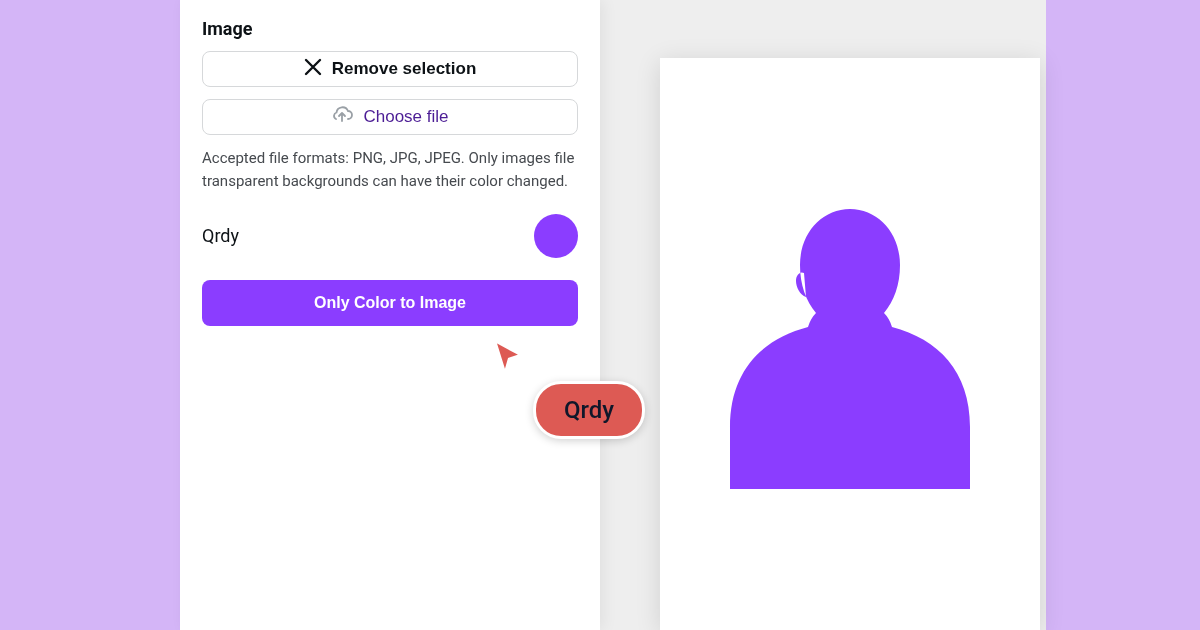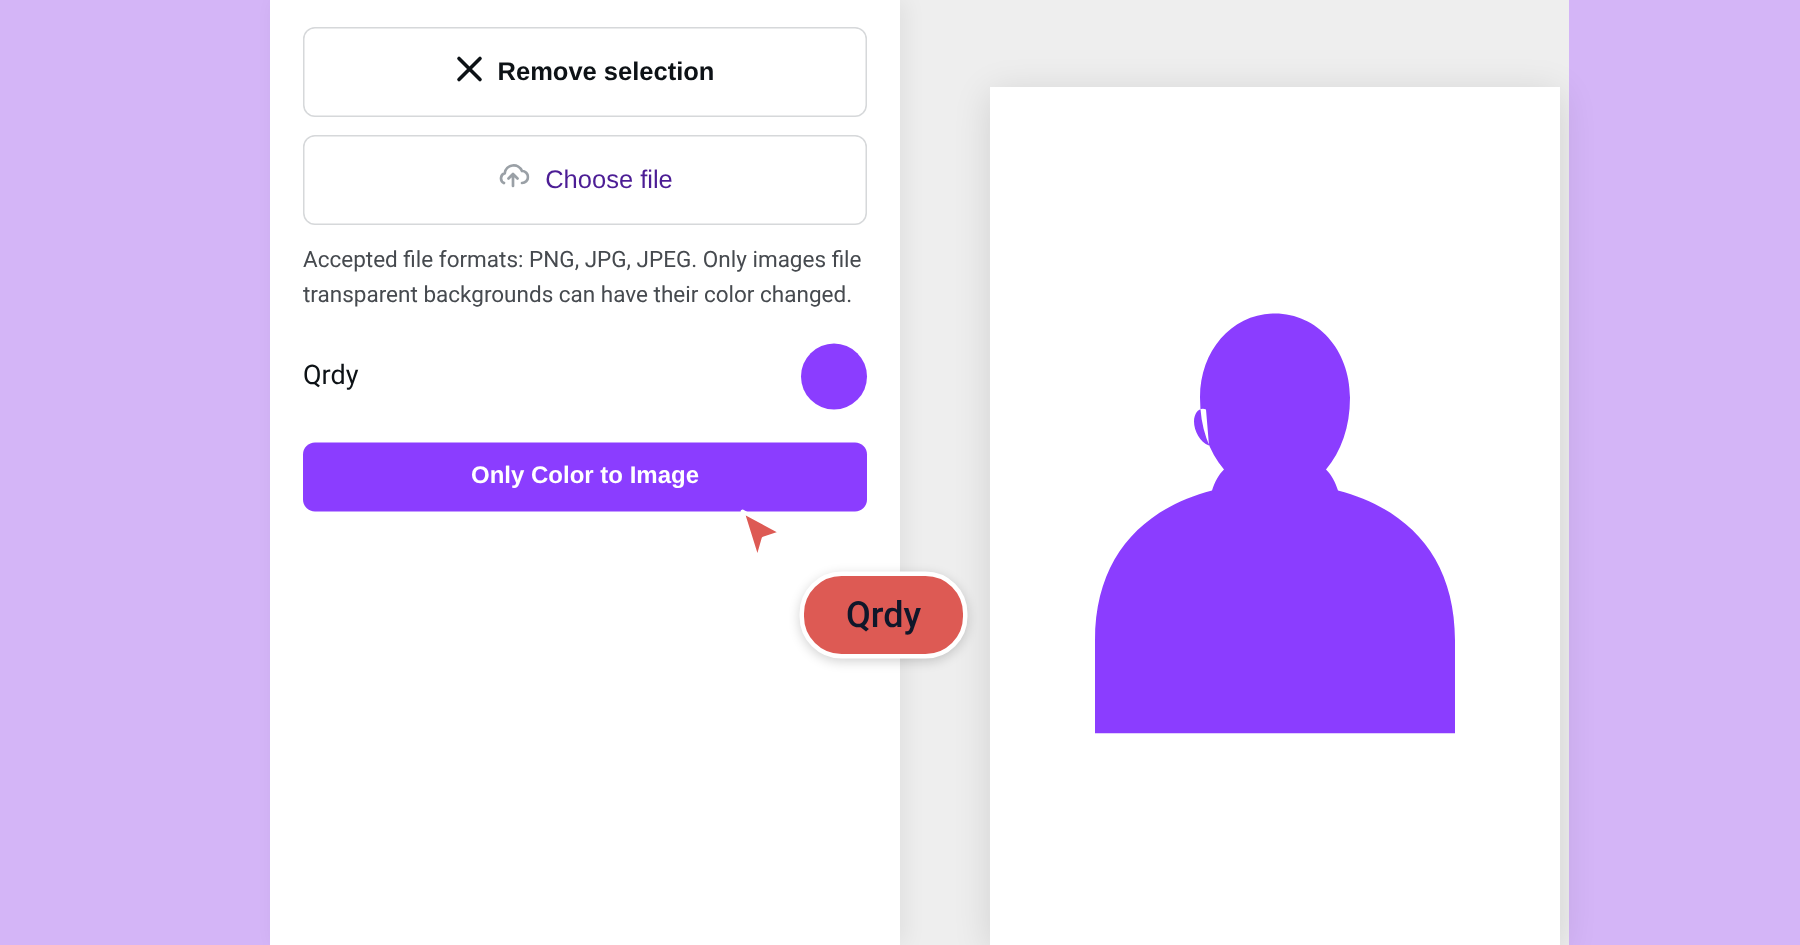--- a/index.html
+++ b/index.html
@@ -28,21 +28,21 @@
       box-shadow: 4px 0 14px rgba(0,0,0,0.06);
     }
     .section-title {
       font-weight: 700;
       font-size: 18px;
       color: #0d1216;
       margin-bottom: 12px;
     }
     .btn {
       width: 100%;
-      height: 60px;
+      height: 36px;
       border-radius: 8px;
       border: 1px solid #d6d8da;
       background: #ffffff;
       display: flex;
       align-items: center;
       justify-content: center;
       gap: 10px;
       font-size: 17px;
       font-weight: 600;
       color: #0d1216;
@@ -129,20 +129,21 @@
       border: 3px solid #ffffff;
       box-shadow: 0 2px 8px rgba(0,0,0,0.18);
       pointer-events: none;
     }
   </style>
 </head>
 <body>
 
 <div class="app-frame">
   <div class="sidebar">
+    <div class="section-title">Image</div>
 
     <button class="btn">
       <span>
         <svg width="18" height="18" viewBox="0 0 18 18">
             <path d="M2 2 L16 16 M16 2 L2 16" stroke="#0d1216" stroke-width="2.4" stroke-linecap="round" fill="none"></path>
           </svg>
       </span>
       <span>Remove selection</span>
     </button>
 

